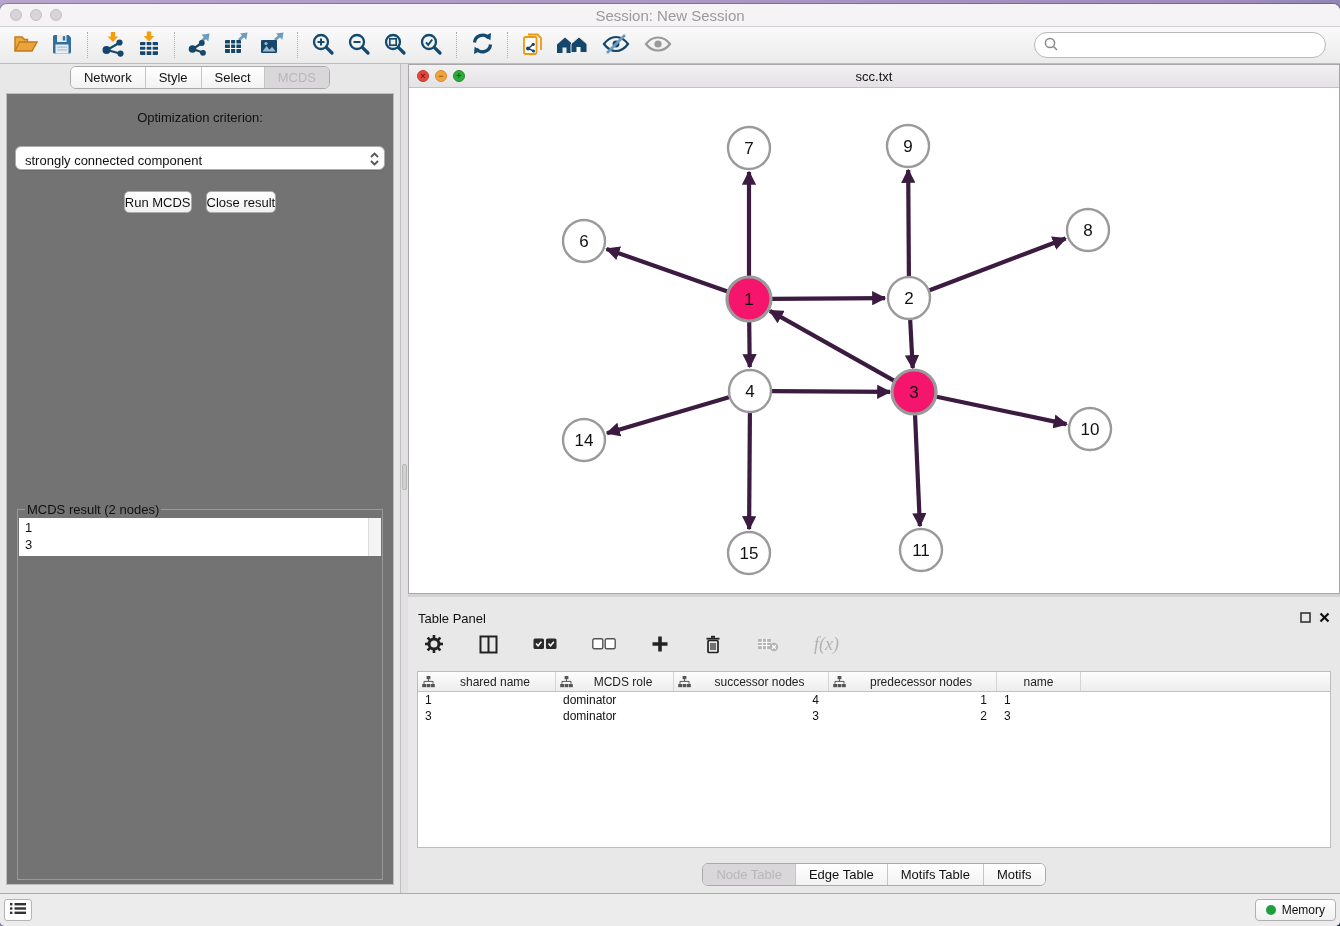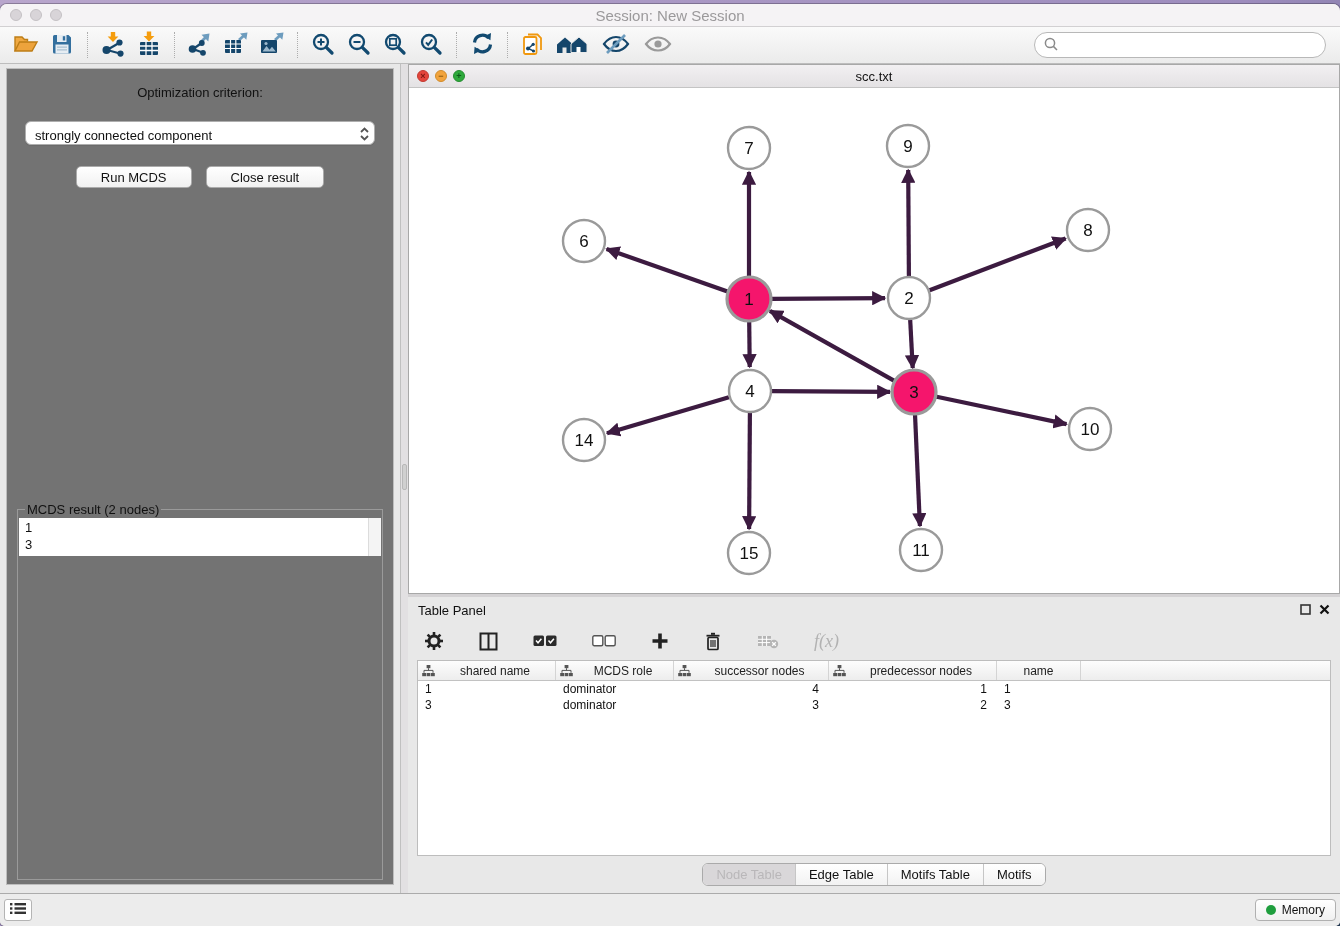--- a/index.html
+++ b/index.html
@@ -40,26 +40,26 @@
   .ph-icons { margin-left:auto; display:flex; gap:8px; align-items:center; }
   .cp-tabs { display:flex; justify-content:center; padding:2px 0 0; }
   .seg { display:flex; border:1px solid #aaa; border-radius:6px; overflow:hidden; background:#fff; }
   .seg-tab { padding:3px 13px; font-size:13px; background:linear-gradient(#fff,#f2f2f2);
              border-left:1px solid #c6c6c6; color:#111; }
   .seg-tab:first-child { border-left:none; }
   .seg-tab.active { background:#d9d7d9; color:#b9b7b9; }
   .cp-box { flex:1; margin:4px 6px 8px; border:1px solid #bdbdbd; background:#737373;
             display:flex; flex-direction:column; padding-top:16px; min-height:0;gap:9px; }
   .opt-label { text-align:center; font-size:13px; margin-bottom:12px; }
-  .combo { margin:0 18px; height:24px; background:#fff; border:1px solid #aeaeae; border-radius:6px;
+  .combo { margin:0 8px; height:24px; background:#fff; border:1px solid #aeaeae; border-radius:6px;
            display:flex; align-items:center; padding:5px 4px 0 9px; box-shadow:0 1px 1px rgba(0,0,0,.08); }
   .combo .cval { flex:1; font-size:13px; }
   .btn-row { display:flex; justify-content:center; gap:14px; margin-top:12px; }
   .push-btn { background:linear-gradient(#fff,#f1f1f1); border:1px solid #ababab; border-radius:5px;
-              height:22px; padding:0 24px; font-size:13px; display:flex; align-items:center; }
+              height:22px; padding:0 0; font-size:13px; display:flex; align-items:center; }
   .cp-spacer { flex:1; }
   fieldset.result { margin:0 10px 4px; border:1px solid #9a9a9a; padding:1px; height:378px;
                     display:flex; }
   fieldset.result legend { font-size:13px; padding:0 2px; margin-left:6px; }
   .result-area { flex:1; background:#fff; display:flex; min-height:0; }
   .result-area pre { flex:1; font-family:"Liberation Sans","DejaVu Sans",sans-serif; font-size:13px;
                      padding:2px 6px; line-height:1.3; }
   .result-scroll { width:13px; background:#f4f4f4; border-left:1px solid #dcdcdc; }
 
   
@@ -74,25 +74,25 @@
   .light.yellow { background:#f2a33c; border:1px solid #d18c2c; color:#8a5a10; }
   .light.green { background:#2ea93c; border:1px solid #258d31; color:#0c5a18; }
   .nw-title { position:absolute; left:0; right:0; text-align:center; font-size:13px; color:#111; }
   .nw-content { flex:1; position:relative; background:#fff; }
   .nw-content svg { position:absolute; left:0; top:0; }
 
   .h-gap { height:3px; background:#d4d2d4; }
 
   
   .table-panel { flex:1; background:#e8e8e8; display:flex; flex-direction:column; min-height:0; }
-  .tp-header { height:25px; display:flex; align-items:flex-end; padding:4px 10px; }
+  .tp-header { height:25px; display:flex; align-items:flex-start; padding:14px 10px; }
   .tp-toolbar { height:38px; display:flex; align-items:center; padding-left:16px; gap:35px; }
   .tp-btn { display:flex; align-items:center; justify-content:center; }
   .fx { font-family:"Liberation Serif","DejaVu Serif",serif; font-style:italic; font-size:18px; color:#b2b2b2; }
-  .tablebox { flex:1; margin:0 9px; border:1px solid #bdbdbd; background:#fff; display:flex;
+  .tablebox { flex:1; margin:8px 9px; border:1px solid #bdbdbd; background:#fff; display:flex;
               flex-direction:column; min-height:0; }
   .thead { display:flex; height:20px; border-bottom:1px solid #c2c2c2; background:linear-gradient(#fdfdfd,#ededed); }
   .th { display:flex; align-items:center; border-right:1px solid #d4d4d4; font-size:12px; color:#222;
         padding:0 4px; position:relative; }
   .th .thlabel { flex:1; text-align:center; }
   .tbody { flex:1; overflow:hidden; }
   .tr { display:flex; height:16px; align-items:center; }
   .td { font-size:12px; padding:0 10px 0 7px; white-space:nowrap; }
   .tp-tabs { height:37px; display:flex; align-items:center; justify-content:center; }
 
@@ -269,20 +269,28 @@
         <circle cx="7" cy="7" r="4.6" fill="none" stroke="#8a8a8a" stroke-width="1.5"></circle>
         <line x1="10.4" y1="10.4" x2="14" y2="14" stroke="#8a8a8a" stroke-width="1.5"></line>
           </svg></span>
       <input type="text" value="" style="">
     </div>
   </div>
 
   <div class="main">
 
     <div class="control-panel">
+      <div class="cp-tabs">
+        <div class="seg">
+            <div class="seg-tab">Network</div>
+            <div class="seg-tab">Style</div>
+            <div class="seg-tab">Select</div>
+            <div class="seg-tab active">MCDS</div>
+          </div>
+      </div>
       <div class="cp-box">
         <div class="opt-label">Optimization criterion:</div>
         <div class="combo">
           <span class="cval">strongly connected component</span>
           <span><svg width="11" height="16" viewBox="0 0 11 16">
             <path d="M2 6l3.5-3.5L9 6" fill="none" stroke="#555" stroke-width="1.8"></path>
             <path d="M2 10l3.5 3.5L9 10" fill="none" stroke="#555" stroke-width="1.8"></path>
               </svg></span>
         </div>
         <div class="btn-row">

